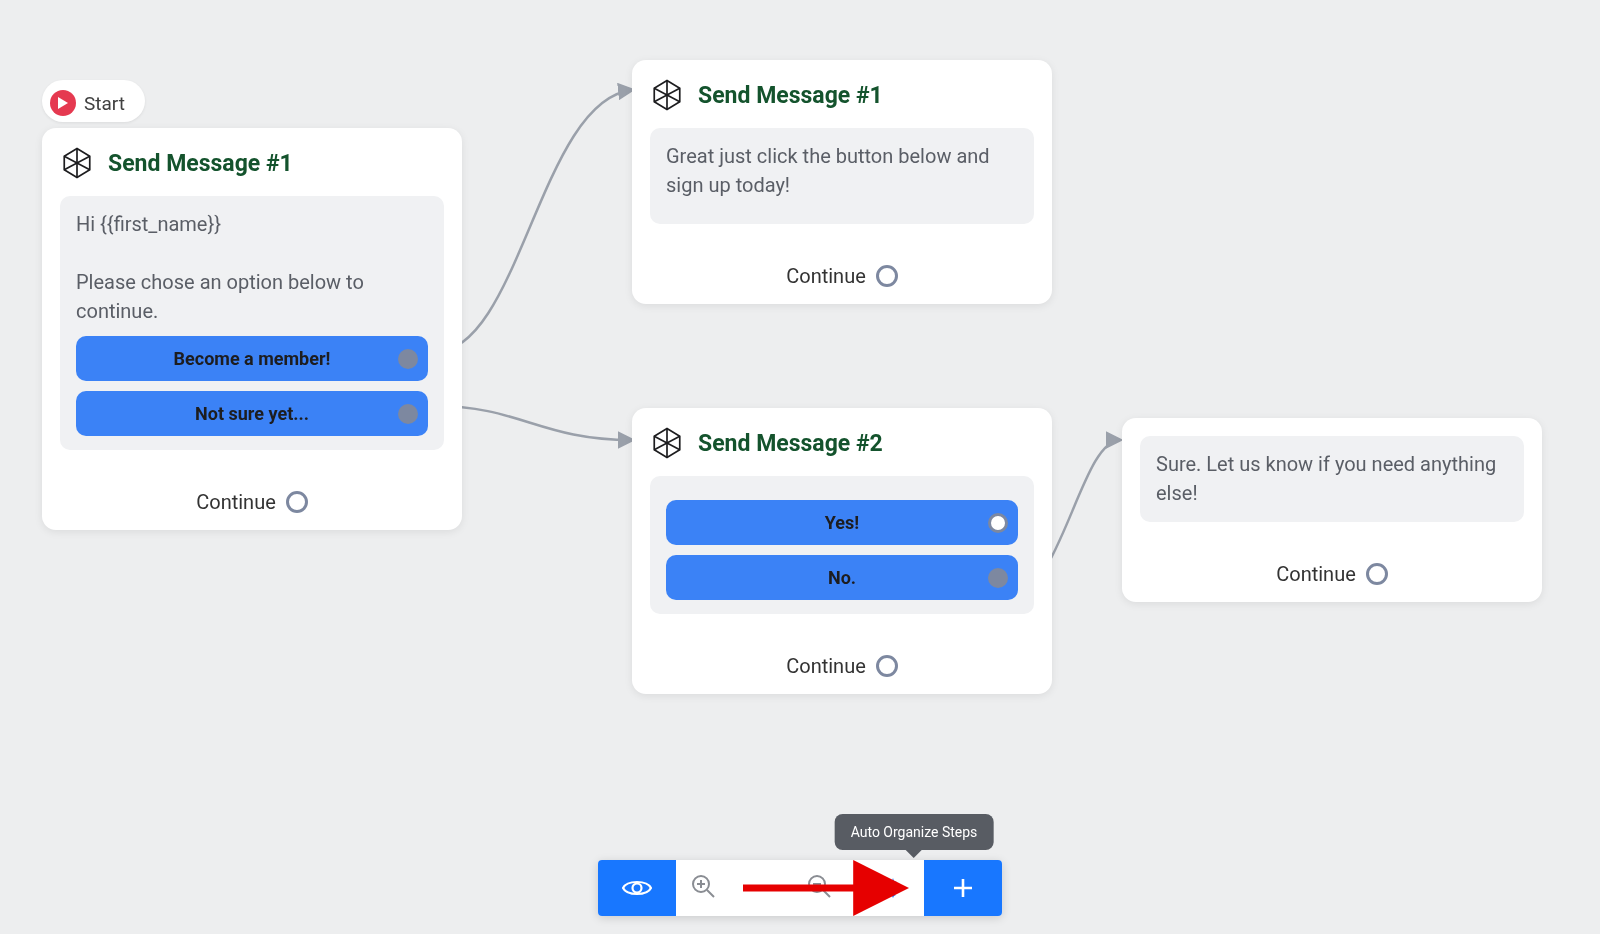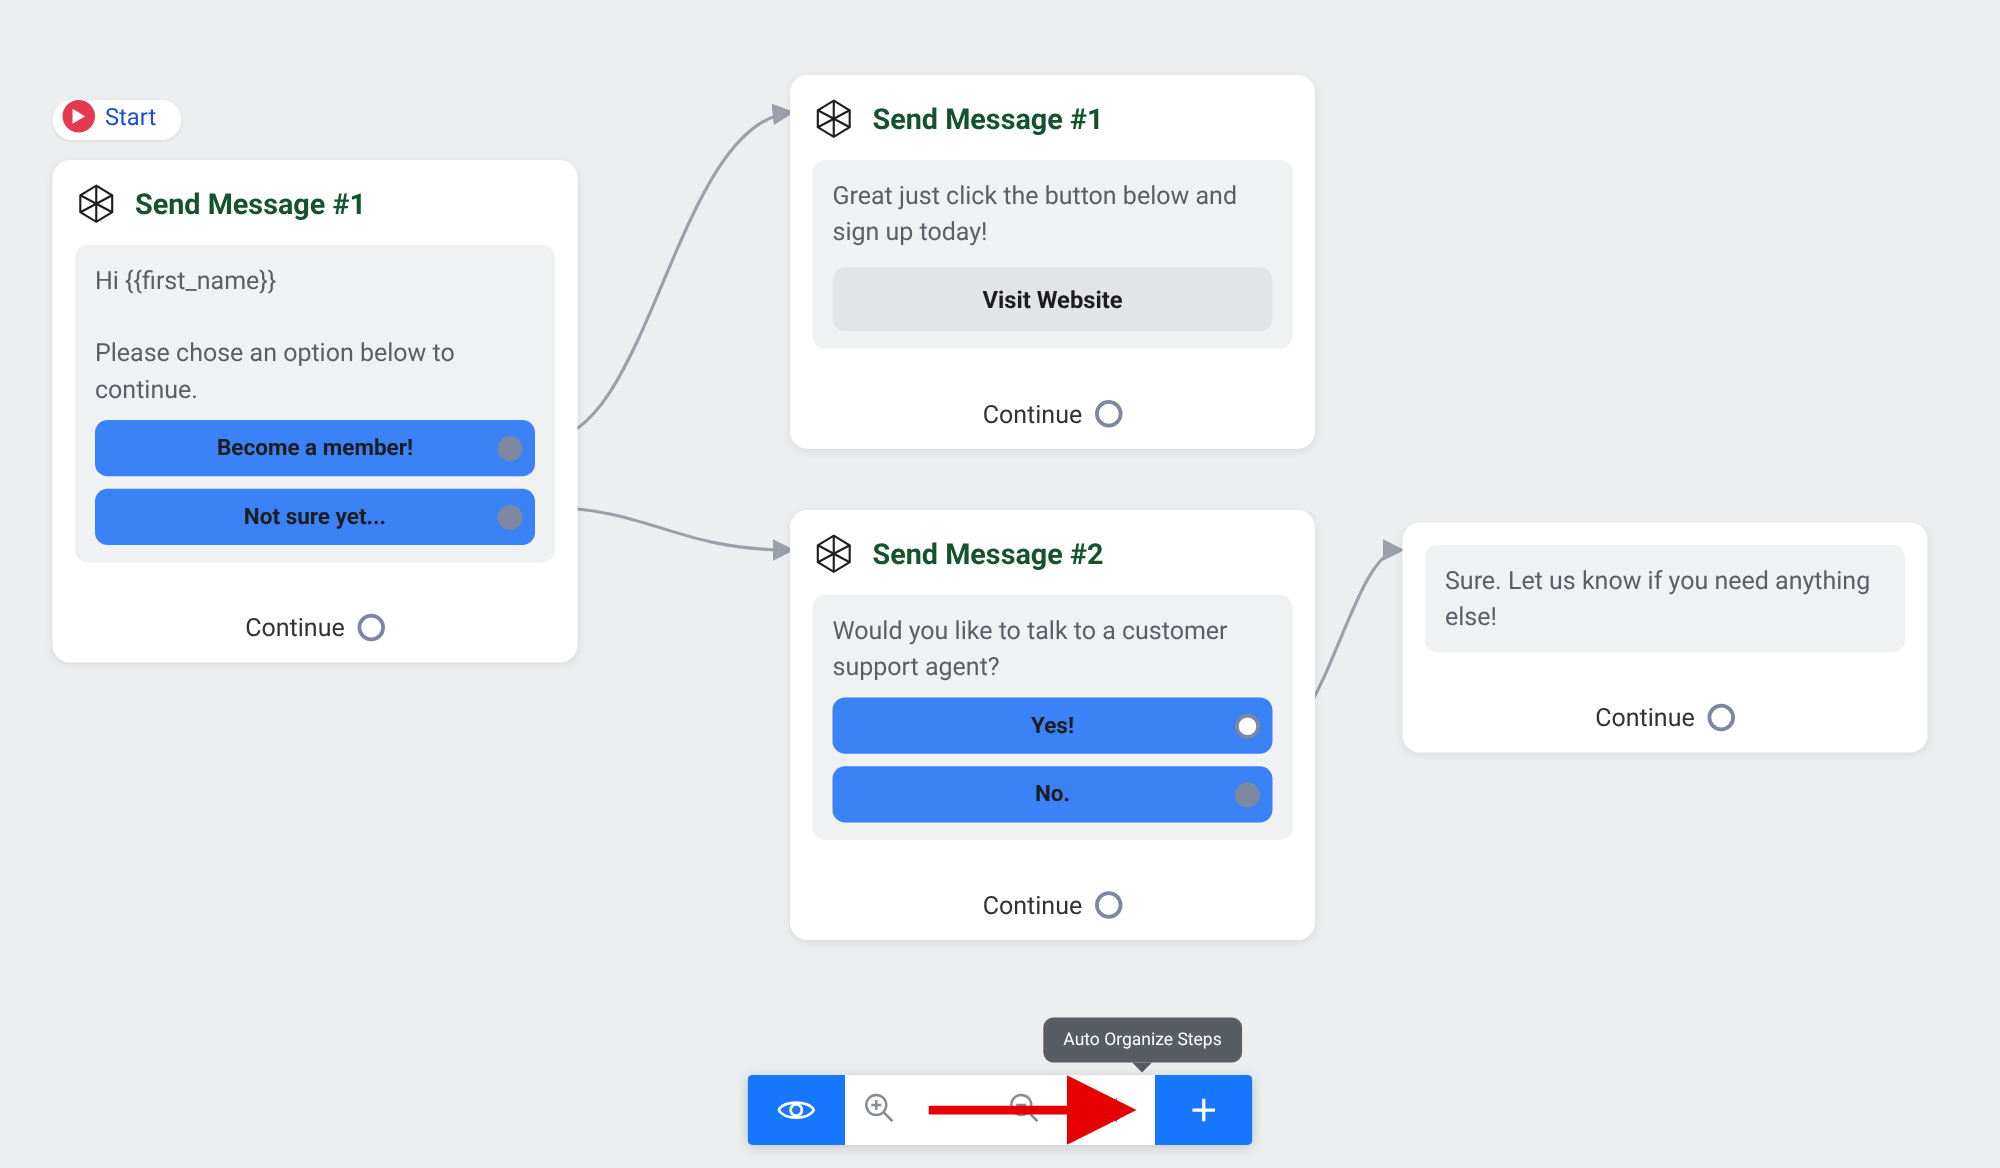--- a/index.html
+++ b/index.html
@@ -15,26 +15,26 @@
   }
   .canvas {
     position: relative;
     width: 100%;
     height: 100%;
   }
   .start-pill {
     position: absolute;
     background: #fff;
     border-radius: 999px;
-    padding: 0 20px 6px 8px;
+    padding: 10px 20px 6px 8px;
     display: flex;
     align-items: center;
     gap: 8px;
     font-size: 19px;
-    color: #1d4ed8;
+    color: #404040;
     box-shadow: 0 1px 3px rgba(0,0,0,0.08);
   }
   .start-pill .play {
     width: 26px; height: 26px;
     background: #e53950;
     border-radius: 50%;
     display:flex; align-items:center; justify-content:center;
   }
   .start-pill .play svg { fill:#fff; }
   .node {
@@ -250,44 +250,40 @@
           <polygon points="20,3 35,12 35,28 20,37 5,28 5,12"></polygon>
           <line x1="5" y1="12" x2="35" y2="28"></line>
             <line x1="35" y1="12" x2="5" y2="28"></line>
           <line x1="20" y1="3" x2="20" y2="37"></line>
         </svg>
       </span>
       <span class="node-title">Send Message #1</span>
     </div>
     <div class="message-block">
       <p class="message-text">Great just click the button below and sign up today!</p>
-      <div class="button-row">
-        <span>Visit Website</span>
-      </div>
     </div>
     <div class="continue-row">
       <span>Continue</span>
       <span class="ring"></span>
     </div>
   </div>
 
   <div class="node" style="left:632px; top:408px; width:420px;">
     <div class="node-header">
       <span class="hex">
         <svg width="34" height="34" viewBox="0 0 40 40" fill="none" stroke="#1d1d1f" stroke-width="2">
           <polygon points="20,3 35,12 35,28 20,37 5,28 5,12"></polygon>
           <line x1="5" y1="12" x2="35" y2="28"></line>
             <line x1="35" y1="12" x2="5" y2="28"></line>
           <line x1="20" y1="3" x2="20" y2="37"></line>
         </svg>
       </span>
       <span class="node-title">Send Message #2</span>
     </div>
     <div class="message-block">
-      <p class="message-text">Would you like to talk to a customer support agent?</p>
       <div class="option-row">
         <span>Yes!</span>
         <span class="port open"></span>
       </div>
       <div class="option-row">
         <span>No.</span>
         <span class="port"></span>
       </div>
     </div>
     <div class="continue-row">

